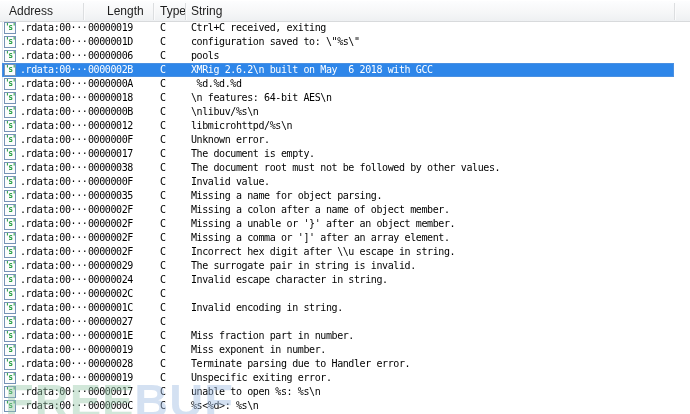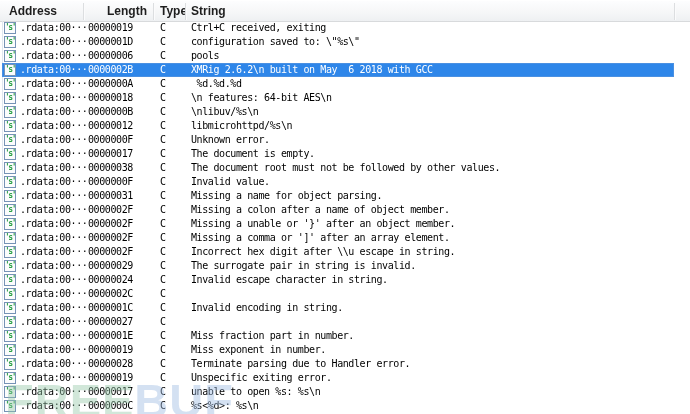--- a/index.html
+++ b/index.html
@@ -5,21 +5,21 @@
   html,body{margin:0;padding:0;background:#ffffff;}
   #screen{
     position:relative;width:690px;height:414px;background:#ffffff;
     overflow:hidden;font-family:"DejaVu Sans Mono",monospace;
   }
   
   #header{
     position:absolute;left:0;top:1px;width:690px;height:20px;
     background:linear-gradient(#fdfdfe 0%,#f6f7f8 55%,#eef0f2 100%);
     border-bottom:1px solid #d8dadc;
-    font-family:"Liberation Sans",sans-serif;font-size:12px;color:#1e1e1e;font-weight:bold;
+    font-family:"Liberation Sans",sans-serif;font-size:12px;color:#1e1e1e;
   }
   .hlabel{position:absolute;top:3px;white-space:pre;}
   .h-address{left:9px;}
   .h-length{left:88px;margin-left:19px;}
   .h-type{left:160px;}
   .h-string{left:191px;}
   .hsep{position:absolute;top:2px;bottom:1px;width:1px;background:#dcdee0;border-right:1px solid #fbfbfc;}
   .hsep1{left:83px;}.hsep2{left:153px;}.hsep3{left:185px;}.hsep4{left:674px;}
   
   #rows{position:absolute;left:0;top:21px;width:690px;z-index:1;}
@@ -150,21 +150,21 @@
       <div class="row">
         <span class="sicon">'s'</span>
         <span class="cell c-addr">.rdata:00···</span>
         <span class="cell c-len">0000000F</span>
         <span class="cell c-type">C</span>
         <span class="cell c-str">Invalid value.</span>
       </div>
       <div class="row">
         <span class="sicon">'s'</span>
         <span class="cell c-addr">.rdata:00···</span>
-        <span class="cell c-len">00000031</span>
+        <span class="cell c-len">00000035</span>
         <span class="cell c-type">C</span>
         <span class="cell c-str">Missing a name for object parsing.</span>
       </div>
       <div class="row">
         <span class="sicon">'s'</span>
         <span class="cell c-addr">.rdata:00···</span>
         <span class="cell c-len">0000002F</span>
         <span class="cell c-type">C</span>
         <span class="cell c-str">Missing a colon after a name of object member.</span>
       </div>

